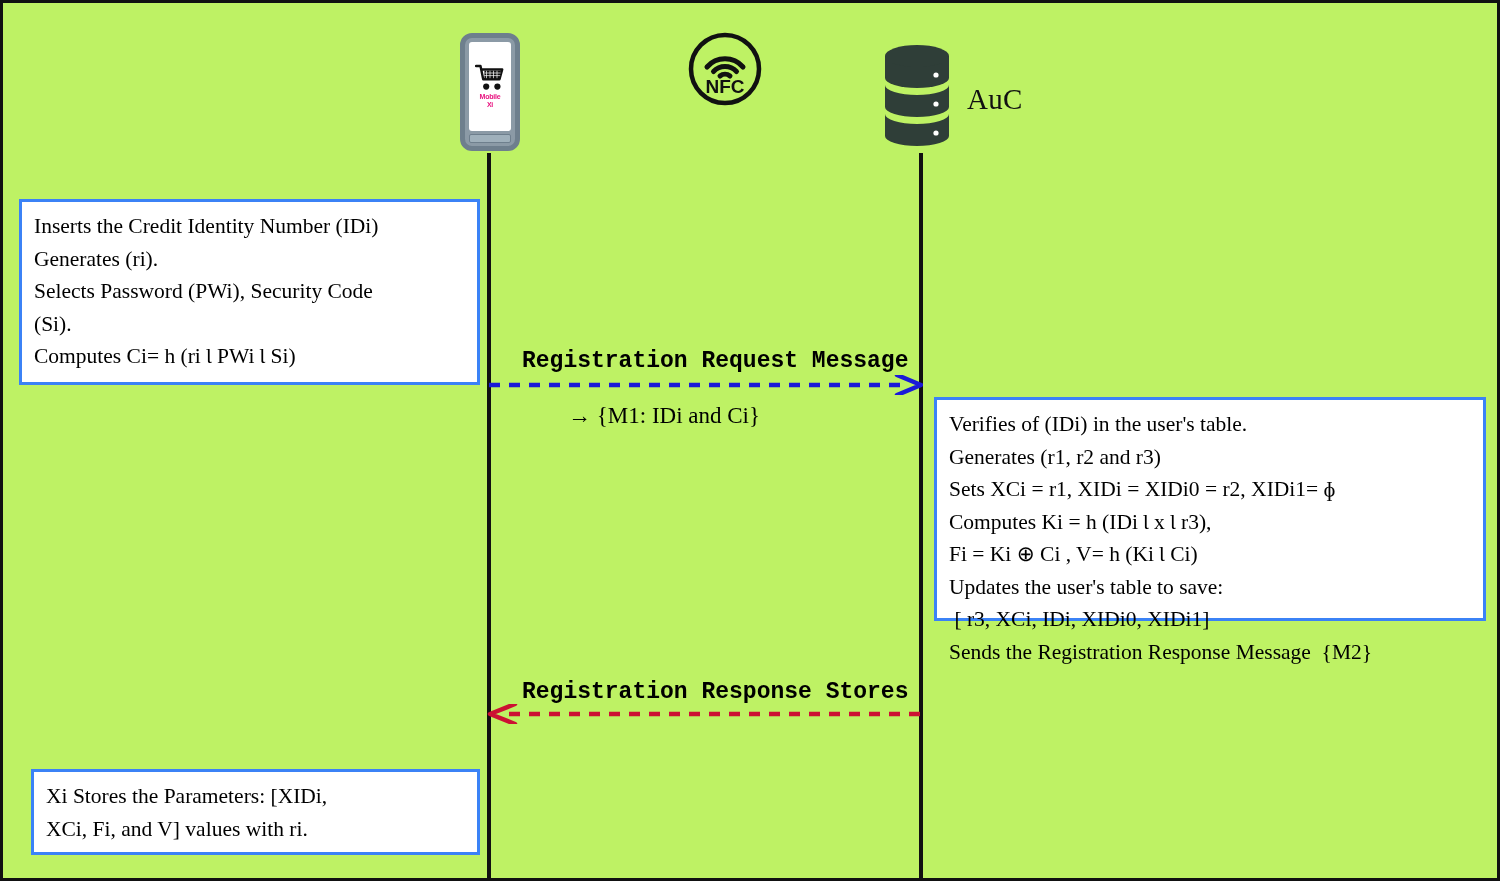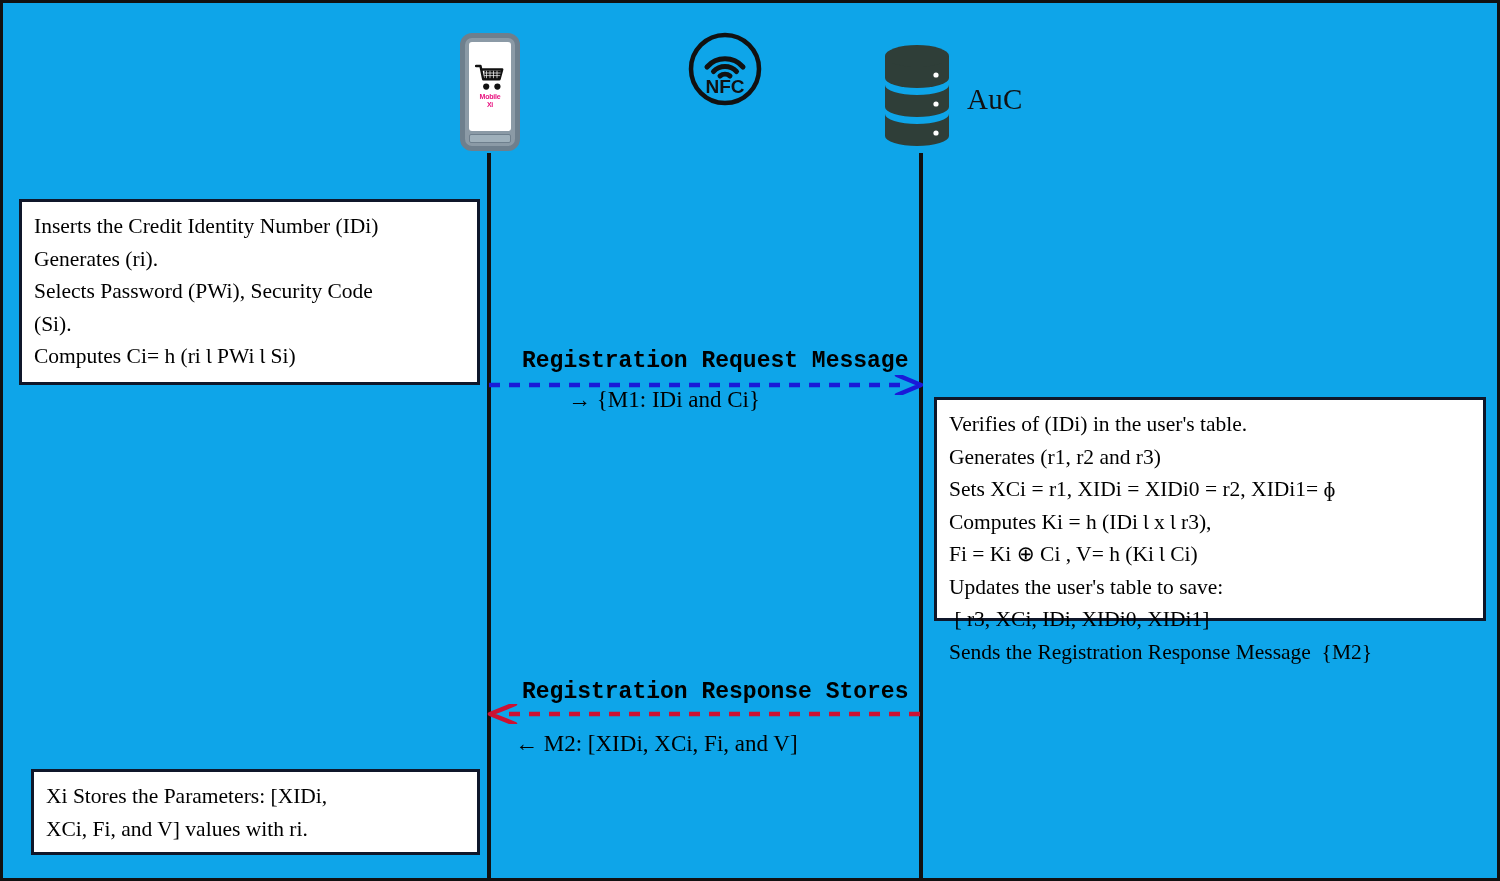--- a/index.html
+++ b/index.html
@@ -1,21 +1,21 @@
 <!DOCTYPE html>
 <html><head>
 <meta charset="utf-8">
 <style>
   html,body{margin:0;padding:0;background:#ffffff;}
   body{font-family:"Liberation Serif", serif;}
 
   #canvas{
     position:relative;
     width:1500px;height:881px;
-    background:#0ea5e9;
+    background:#bef264;
     border:3px solid #111111;
     box-sizing:border-box;
     overflow:hidden;
   }
 
   
   .actor{position:absolute;}
 
   
   #phone-icon{
@@ -65,21 +65,21 @@
 
   
   .lifeline{position:absolute;width:4px;background:#111111;}
   #lifeline-mobile{left:484px;top:150px;height:725px;}
   #lifeline-auc{left:916px;top:150px;height:725px;}
 
   
   .note{
     position:absolute;
     background:#ffffff;
-    border:3px solid #0f172a;
+    border:3px solid #3b82f6;
     box-sizing:border-box;
     padding:8px 10px 6px 12px;
     font-size:21.5px;
     line-height:32.5px;
     color:#000000;
     font-family:"Liberation Serif", serif;
     white-space:pre-wrap;
   }
   #note-mobile-top{left:16px;top:196px;width:461px;height:186px;}
   #note-auc{left:931px;top:394px;width:552px;height:224px;}
@@ -99,21 +99,21 @@
     font-size:23px;
     color:#000;
     font-family:"Liberation Serif", serif;
     white-space:nowrap;
   }
   .arrow-wrap{position:absolute;}
 
   
   #msg1-title{left:519px;top:345px;}
   #msg1-arrow{left:486px;top:372px;width:434px;height:20px;}
-  #msg1-payload{left:565px;top:384px;}
+  #msg1-payload{left:565px;top:400px;}
 
   
   #msg2-title{left:519px;top:676px;}
   #msg2-arrow{left:484px;top:701px;width:436px;height:20px;}
   #msg2-payload{left:512px;top:728px;}
 </style>
 </head>
 <body>
 
 <div id="canvas">
@@ -188,15 +188,14 @@
   </div>
   <div class="msg-payload" id="msg1-payload">→ {M1: IDi and Ci}</div>
 
   <div class="msg-title" id="msg2-title">Registration Response Stores</div>
   <div class="arrow-wrap" id="msg2-arrow">
     <svg width="436" height="20" viewBox="0 0 436 20">
       <line x1="22" y1="10" x2="436" y2="10" stroke="#cc1133" stroke-width="4.5" stroke-dasharray="11 9" stroke-linecap="butt"></line>
       <path d="M28 0 L3 10 L28 20" fill="none" stroke="#cc1133" stroke-width="4.5" stroke-linecap="round" stroke-linejoin="round"></path>
     </svg>
   </div>
-  <div class="msg-payload" id="msg2-payload">← M2: [XIDi, XCi, Fi, and V]</div>
 
 </div>
 
 </body></html>

